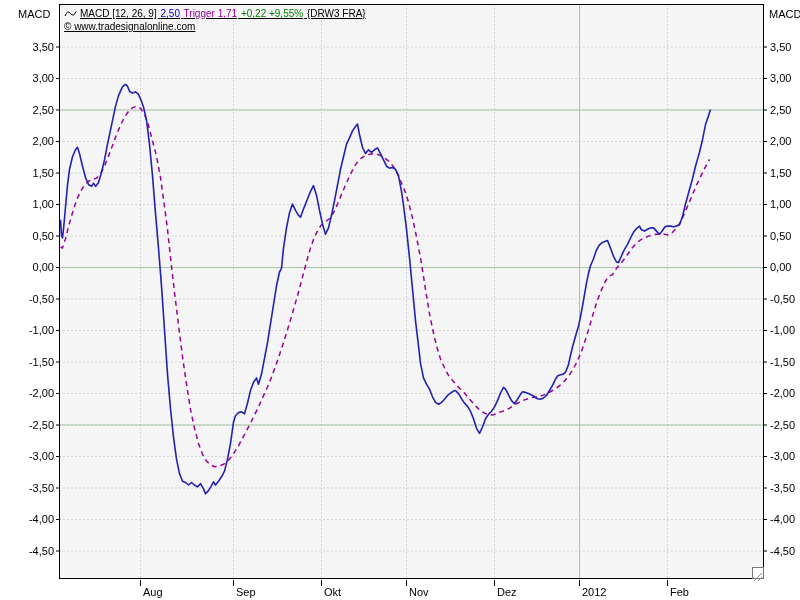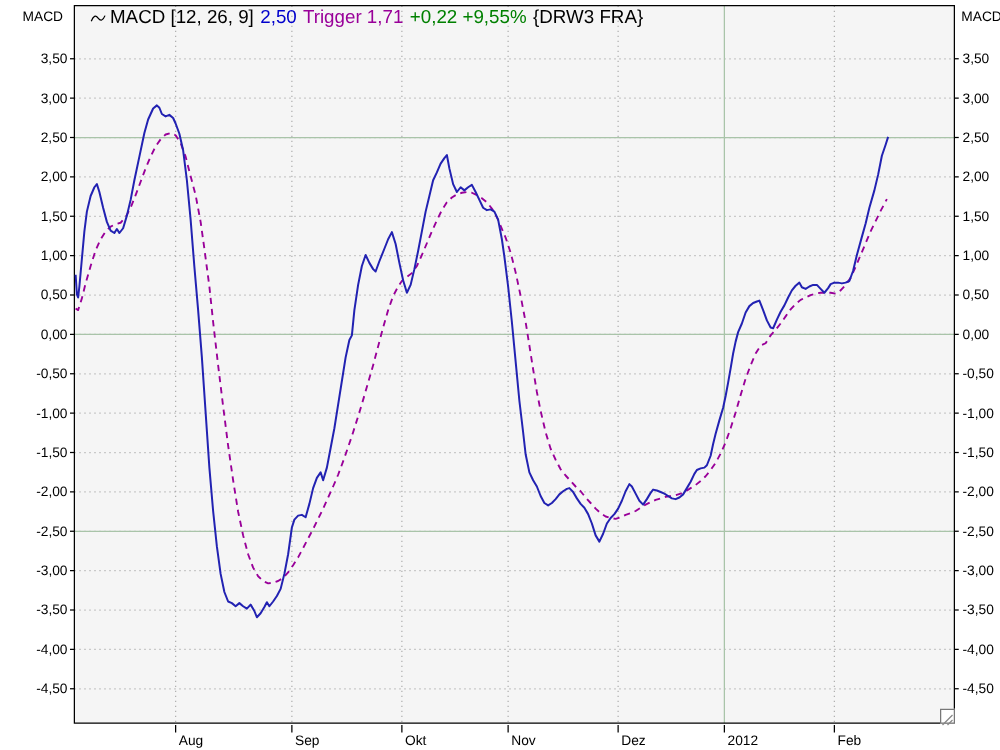--- a/index.html
+++ b/index.html
@@ -2,21 +2,21 @@
 <html><head>
 <meta charset="utf-8">
 <style>
   html,body{margin:0;padding:0;}
   body{width:800px;height:600px;background:#ffffff;font-family:"Liberation Sans",sans-serif;overflow:hidden;}
   .window{position:relative;width:800px;height:600px;background:#ffffff;margin-left:12px;}
   .scale-title{position:absolute;top:8px;font-size:11px;color:#000;}
   .scale-title.left{left:6px;}
   .scale-title.right{left:757px;}
   #chart-svg{position:absolute;left:0;top:0;}
-  .legend{position:absolute;left:60px;top:7px;font-size:15px;color:#000;line-height:13px;white-space:nowrap;}
+  .legend{position:absolute;left:52px;top:7px;font-size:10px;color:#000;line-height:13px;white-space:nowrap;text-decoration:underline;}
   .legend-line1 span{margin-right:1px;}
   .wave svg{vertical-align:-1px;margin-right:2px;}
   .grip{position:absolute;left:740px;top:567px;width:12px;height:12px;background:#ffffff;border:1px solid #777;box-sizing:border-box;}
 </style>
 </head>
 <body>
 
 <div class="window">
   <div class="scale-title left">MACD</div>
   <div class="scale-title right">MACD</div>
@@ -134,20 +134,21 @@
       <line x1="655.5" x2="655.5" y1="580" y2="586" stroke="#000000"></line>
       <text x="658" y="596" font-size="11px" font-family="&quot;Liberation Sans&quot;,sans-serif" fill="#000000" text-anchor="start">Feb</text>
       <path d="M48.5 246.8 L50.5 248.1 L53.5 238.7 L56.5 226.7 L60.5 212.8 L64.5 200.2 L68.5 191.4 L72.5 185.1 L76.5 181.3 L80.5 179.4 L84.5 178.2 L88.5 173.8 L92.5 166.2 L96.5 156.1 L100.5 145.4 L104.5 134.7 L108.5 125.3 L112.5 117.1 L116.5 111.4 L120.5 107.6 L124.5 106.4 L128.5 108.2 L132.5 114.5 L136.5 125.3 L140.5 141.0 L144.5 156.1 L148.5 177.5 L151.5 199.0 L155.5 229.2 L158.5 257.6 L162.5 292.2 L166.5 325.0 L170.5 356.5 L174.5 384.2 L178.5 409.4 L182.5 428.3 L186.5 443.4 L190.5 454.1 L194.5 461.0 L198.5 464.8 L202.5 466.7 L206.5 466.1 L210.5 464.8 L214.5 462.3 L218.5 457.9 L222.5 452.2 L226.5 445.9 L230.5 438.4 L234.5 430.8 L238.5 423.2 L242.5 415.1 L246.5 406.9 L250.5 398.0 L254.5 389.2 L258.5 379.8 L262.5 369.1 L266.5 357.7 L270.5 345.8 L274.5 333.1 L278.5 319.9 L282.5 306.1 L286.5 292.2 L290.5 277.1 L294.5 262.0 L298.5 248.1 L302.5 236.8 L306.5 229.2 L309.5 224.8 L313.5 221.6 L317.5 218.5 L321.5 212.8 L325.5 204.0 L329.5 194.6 L333.5 185.1 L337.5 176.3 L341.5 168.1 L345.5 161.8 L349.5 158.0 L353.5 155.5 L357.5 154.2 L361.5 153.6 L365.5 154.2 L369.5 156.1 L373.5 158.6 L377.5 161.8 L381.5 166.8 L385.5 173.8 L388.5 180.7 L392.5 190.1 L396.5 202.1 L400.5 217.9 L404.5 236.8 L408.5 257.6 L411.5 276.4 L414.5 295.4 L417.5 313.6 L420.5 328.7 L424.5 345.8 L428.5 359.0 L432.5 367.8 L436.5 375.4 L440.5 380.4 L444.5 384.8 L448.5 389.2 L452.5 393.0 L456.5 398.0 L460.5 402.4 L464.5 406.9 L468.5 410.6 L472.5 413.2 L476.5 414.4 L480.5 415.1 L484.5 413.8 L488.5 411.9 L492.5 410.6 L496.5 408.8 L500.5 406.2 L504.5 403.7 L508.5 401.8 L512.5 399.9 L516.5 398.7 L520.5 397.4 L524.5 396.8 L528.5 396.1 L532.5 394.9 L536.5 393.0 L540.5 390.5 L544.5 388.0 L548.5 384.8 L552.5 381.0 L556.5 376.0 L560.5 370.3 L564.5 362.8 L568.5 353.9 L572.5 342.6 L576.5 330.0 L580.5 316.1 L584.5 302.9 L588.5 292.2 L592.5 282.8 L596.5 276.4 L600.5 274.6 L604.5 268.3 L608.5 263.9 L612.5 258.8 L616.5 253.1 L620.5 247.5 L624.5 243.1 L628.5 239.9 L632.5 238.0 L636.5 236.1 L640.5 234.9 L644.5 234.2 L648.5 234.2 L652.5 234.2 L656.5 234.9 L660.5 232.3 L664.5 227.9 L668.5 222.3 L672.5 213.4 L676.5 204.0 L680.5 194.6 L684.5 185.1 L688.5 176.9 L692.5 168.7 L695.5 163.1 L697.5 159.3" stroke="#990099" stroke-width="1.5" fill="none" stroke-dasharray="5 4" stroke-linejoin="round"></path>
       <path d="M48.5 219.8 L49.5 235.5 L50.5 238.0 L51.5 229.2 L53.5 207.2 L55.5 185.1 L57.5 169.3 L60.5 156.8 L63.5 149.8 L65.5 147.3 L67.5 153.6 L70.5 166.2 L73.5 177.5 L76.5 184.5 L79.5 186.4 L81.5 183.2 L83.5 186.4 L86.5 182.6 L89.5 172.5 L92.5 159.9 L95.5 144.2 L99.5 125.3 L103.5 106.4 L106.5 95.6 L110.5 86.8 L113.5 84.3 L115.5 86.2 L117.5 91.2 L120.5 93.1 L123.5 91.9 L126.5 94.4 L128.5 98.8 L131.5 107.0 L134.5 120.2 L137.5 144.2 L140.5 175.7 L143.5 213.4 L146.5 248.1 L149.5 285.9 L152.5 330.0 L155.5 374.1 L158.5 408.8 L161.5 437.1 L164.5 459.1 L167.5 473.6 L170.5 481.2 L173.5 482.5 L176.5 485.0 L179.5 482.5 L182.5 485.0 L185.5 486.9 L188.5 483.7 L191.5 488.8 L193.5 493.8 L196.5 490.6 L199.5 485.6 L201.5 481.8 L203.5 485.0 L206.5 481.2 L209.5 476.8 L212.5 471.1 L215.5 459.1 L218.5 443.4 L221.5 422.0 L223.5 415.7 L226.5 412.5 L229.5 411.9 L232.5 413.8 L235.5 403.1 L238.5 390.5 L241.5 382.3 L244.5 377.9 L246.5 384.2 L249.5 374.1 L252.5 358.4 L255.5 342.6 L258.5 323.7 L261.5 304.8 L264.5 285.9 L267.5 272.0 L269.5 268.3 L271.5 248.1 L274.5 227.9 L277.5 212.8 L280.5 204.0 L283.5 210.3 L286.5 215.3 L288.5 217.2 L291.5 209.0 L295.5 199.0 L298.5 191.4 L301.5 185.7 L304.5 195.2 L307.5 210.3 L310.5 224.2 L313.5 234.2 L316.5 227.9 L319.5 215.3 L322.5 200.8 L325.5 185.1 L328.5 169.3 L331.5 156.8 L334.5 144.2 L337.5 137.9 L340.5 130.9 L343.5 126.5 L345.5 124.0 L347.5 134.7 L350.5 147.3 L353.5 153.6 L356.5 149.8 L359.5 152.3 L362.5 149.8 L365.5 147.9 L368.5 153.6 L371.5 159.9 L374.5 166.2 L377.5 168.1 L380.5 167.5 L383.5 169.3 L386.5 175.7 L389.5 191.4 L391.5 205.3 L394.5 229.2 L397.5 257.6 L400.5 289.1 L403.5 320.6 L406.5 345.8 L408.5 363.4 L411.5 377.9 L414.5 384.2 L417.5 389.2 L420.5 396.8 L423.5 402.4 L426.5 404.3 L429.5 402.4 L432.5 399.3 L435.5 395.5 L438.5 393.0 L441.5 391.1 L443.5 390.5 L446.5 393.6 L449.5 398.7 L452.5 403.1 L455.5 406.2 L458.5 411.3 L461.5 418.8 L464.5 428.3 L467.5 433.3 L470.5 427.0 L473.5 418.8 L476.5 414.4 L479.5 411.3 L482.5 406.9 L485.5 400.6 L488.5 393.0 L491.5 387.3 L493.5 389.2 L496.5 394.9 L499.5 400.6 L502.5 403.7 L505.5 399.3 L508.5 394.3 L510.5 391.7 L513.5 392.4 L516.5 393.6 L519.5 394.9 L522.5 396.8 L525.5 398.7 L528.5 399.3 L531.5 398.0 L534.5 395.5 L537.5 390.5 L540.5 385.4 L543.5 379.1 L545.5 376.0 L548.5 374.7 L551.5 374.1 L553.5 372.2 L556.5 364.6 L558.5 355.2 L560.5 347.0 L563.5 336.3 L566.5 326.2 L568.5 316.8 L570.5 306.1 L572.5 294.7 L574.5 282.8 L576.5 273.3 L578.5 265.7 L581.5 258.8 L584.5 250.0 L587.5 244.9 L590.5 242.4 L593.5 241.2 L595.5 240.5 L598.5 248.1 L601.5 256.3 L604.5 262.0 L606.5 262.6 L609.5 255.7 L612.5 249.4 L615.5 244.3 L618.5 238.0 L621.5 232.3 L624.5 228.6 L627.5 226.1 L629.5 229.8 L632.5 231.1 L635.5 229.2 L638.5 227.9 L641.5 227.9 L644.5 231.1 L647.5 234.2 L650.5 230.5 L652.5 227.3 L655.5 226.1 L658.5 226.1 L661.5 226.7 L664.5 226.1 L667.5 224.8 L670.5 216.6 L673.5 204.0 L677.5 189.5 L680.5 178.8 L683.5 166.2 L687.5 152.3 L690.5 139.7 L693.5 124.6 L696.5 115.8 L698.5 109.5" stroke="#2222b2" stroke-width="1.6" fill="none" stroke-linejoin="round"></path>
     </svg>
 
   <div class="legend">
     <div class="legend-line1"><span class="wave"><svg width="13" height="9">
             <path d="M1 7 Q3.5 0.5 6.5 4.5 T12 2.5" stroke="#000" stroke-width="1" fill="none"></path>
           </svg></span><span>MACD [12, 26, 9]</span> <span id="lg-val" style="color: rgb(0, 0, 204);">2,50</span> <span id="lg-trig" style="color: rgb(153, 0, 153);">Trigger 1,71</span> <span id="lg-chg" style="color: rgb(0, 128, 0);">+0,22 +9,55%</span> <span>{DRW3 FRA}</span></div>
+    <div class="legend-line2">© www.tradesignalonline.com</div>
   </div>
 
   <div class="grip">
     <svg width="10" height="10">
         <path d="M1 9 L9 1 M5 9 L9 5" stroke="#888" stroke-width="1" fill="none"></path>
       </svg>
   </div>
 </div>
 
 </body></html>

